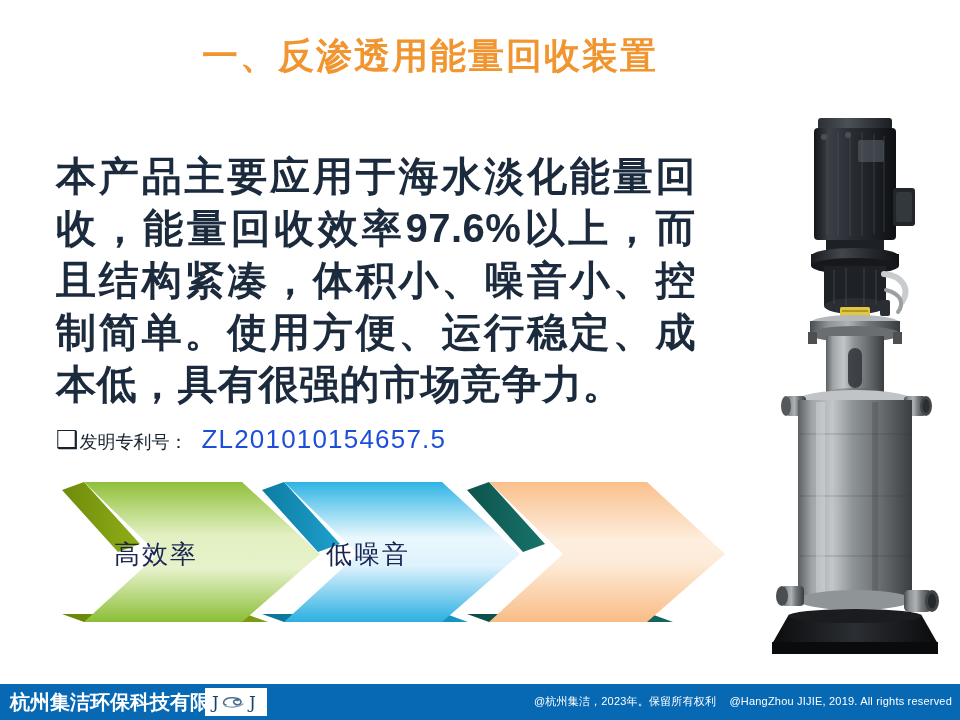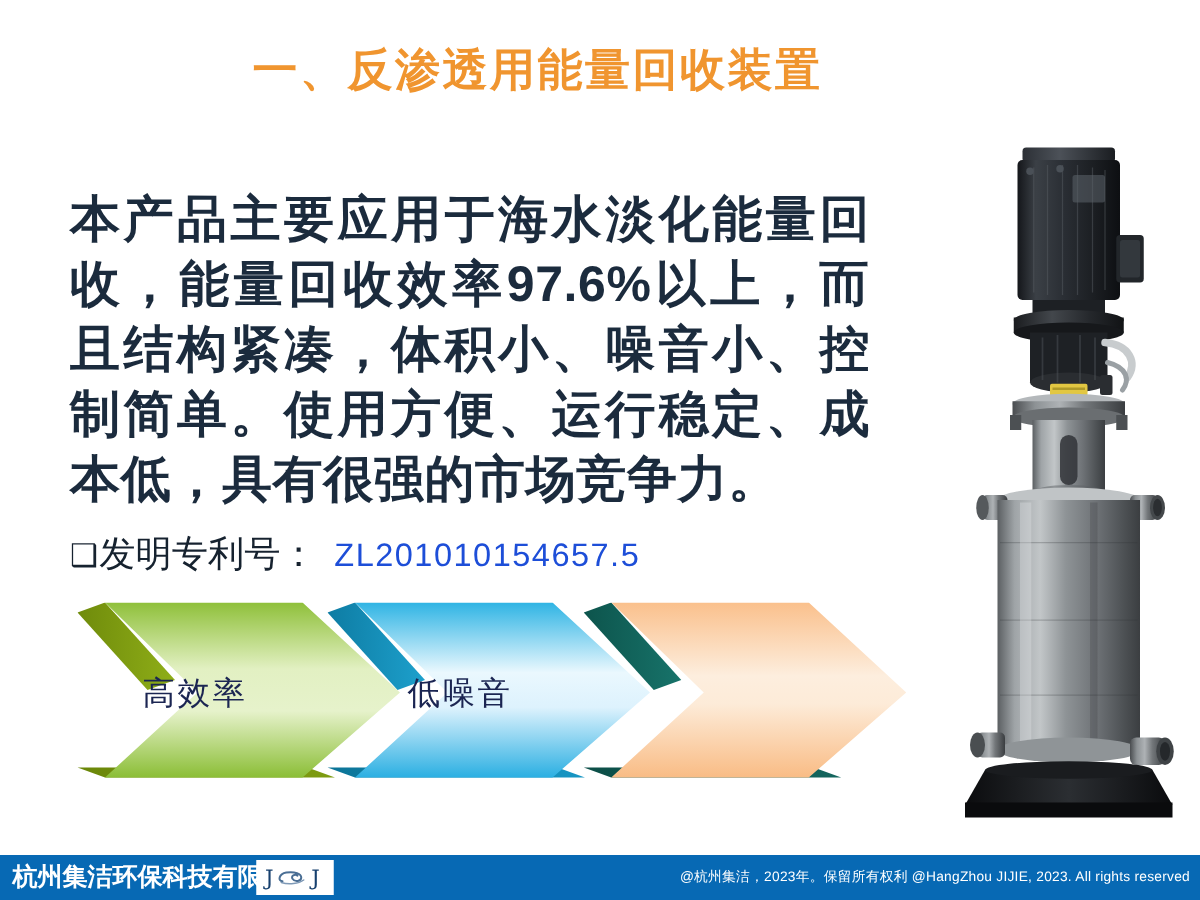--- a/index.html
+++ b/index.html
@@ -61,21 +61,21 @@
     color: #16222F;
     white-space: nowrap;
   }
   .patent-bullet {
     font-size: 25px;
     line-height: 1;
     margin-right: 1px;
     font-family: "DejaVu Sans", sans-serif;
   }
   .patent-label {
-    font-size: 29px;
+    font-size: 18px;
     font-weight: normal;
     letter-spacing: 0px;
   }
   .patent-number {
     font-family: Liberation Sans, sans-serif;
     font-size: 26px;
     letter-spacing: 1.2px;
     margin-left: 14px;
     color: #1d4ed8;
   }
@@ -157,21 +157,21 @@
   .footer-logo svg { display: block; }
   .footer-copyright {
     position: absolute;
     right: 8px;
     top: 10px;
     color: #ffffff;
     font-size: 11px;
     letter-spacing: 0.2px;
     white-space: nowrap;
   }
-  .copy-cn { }
+  .copy-cn { margin-right: 10px; }
 </style>
 </head>
 <body>
 
 <div class="slide">
 
   <div class="slide-title">一、反渗透用能量回收装置</div>
 
   <div class="body-block">
     <p class="body-paragraph">本产品主要应用于海水淡化能量回收，能量回收效率97.6%以上，而且结构紧凑，体积小、噪音小、控制简单。使用方便、运行稳定、成本低，具有很强的市场竞争力。</p>
@@ -405,17 +405,17 @@
       <svg width="54" height="22" viewBox="0 0 54 22">
         <text x="3" y="17" font-family="'DejaVu Serif','Liberation Serif',serif" font-size="17" fill="#17406E">J</text>
         <text x="40" y="17" font-family="'DejaVu Serif','Liberation Serif',serif" font-size="17" fill="#17406E">J</text>
         <path d="M17 14 C13 14 14 8 20 7 C27 6 32 8 32 11 C32 14 27 15 25 12 C23.5 9.5 27 8 29 9.5" fill="none" stroke="#4A6E94" stroke-width="1.6" stroke-linecap="round"></path>
         <path d="M16 15 C22 17 30 16 34 13" fill="none" stroke="#7E99B6" stroke-width="1.2" stroke-linecap="round"></path>
       </svg>
     </span>
 
     <span class="footer-copyright">
       <span class="copy-cn">@杭州集洁，2023年。保留所有权利</span>
-      <span>@HangZhou JIJIE, 2023. All rights reserved</span>
+      <span>@HangZhou JIJIE, 2019. All rights reserved</span>
     </span>
   </div>
 
 </div>
 
 </body></html>

